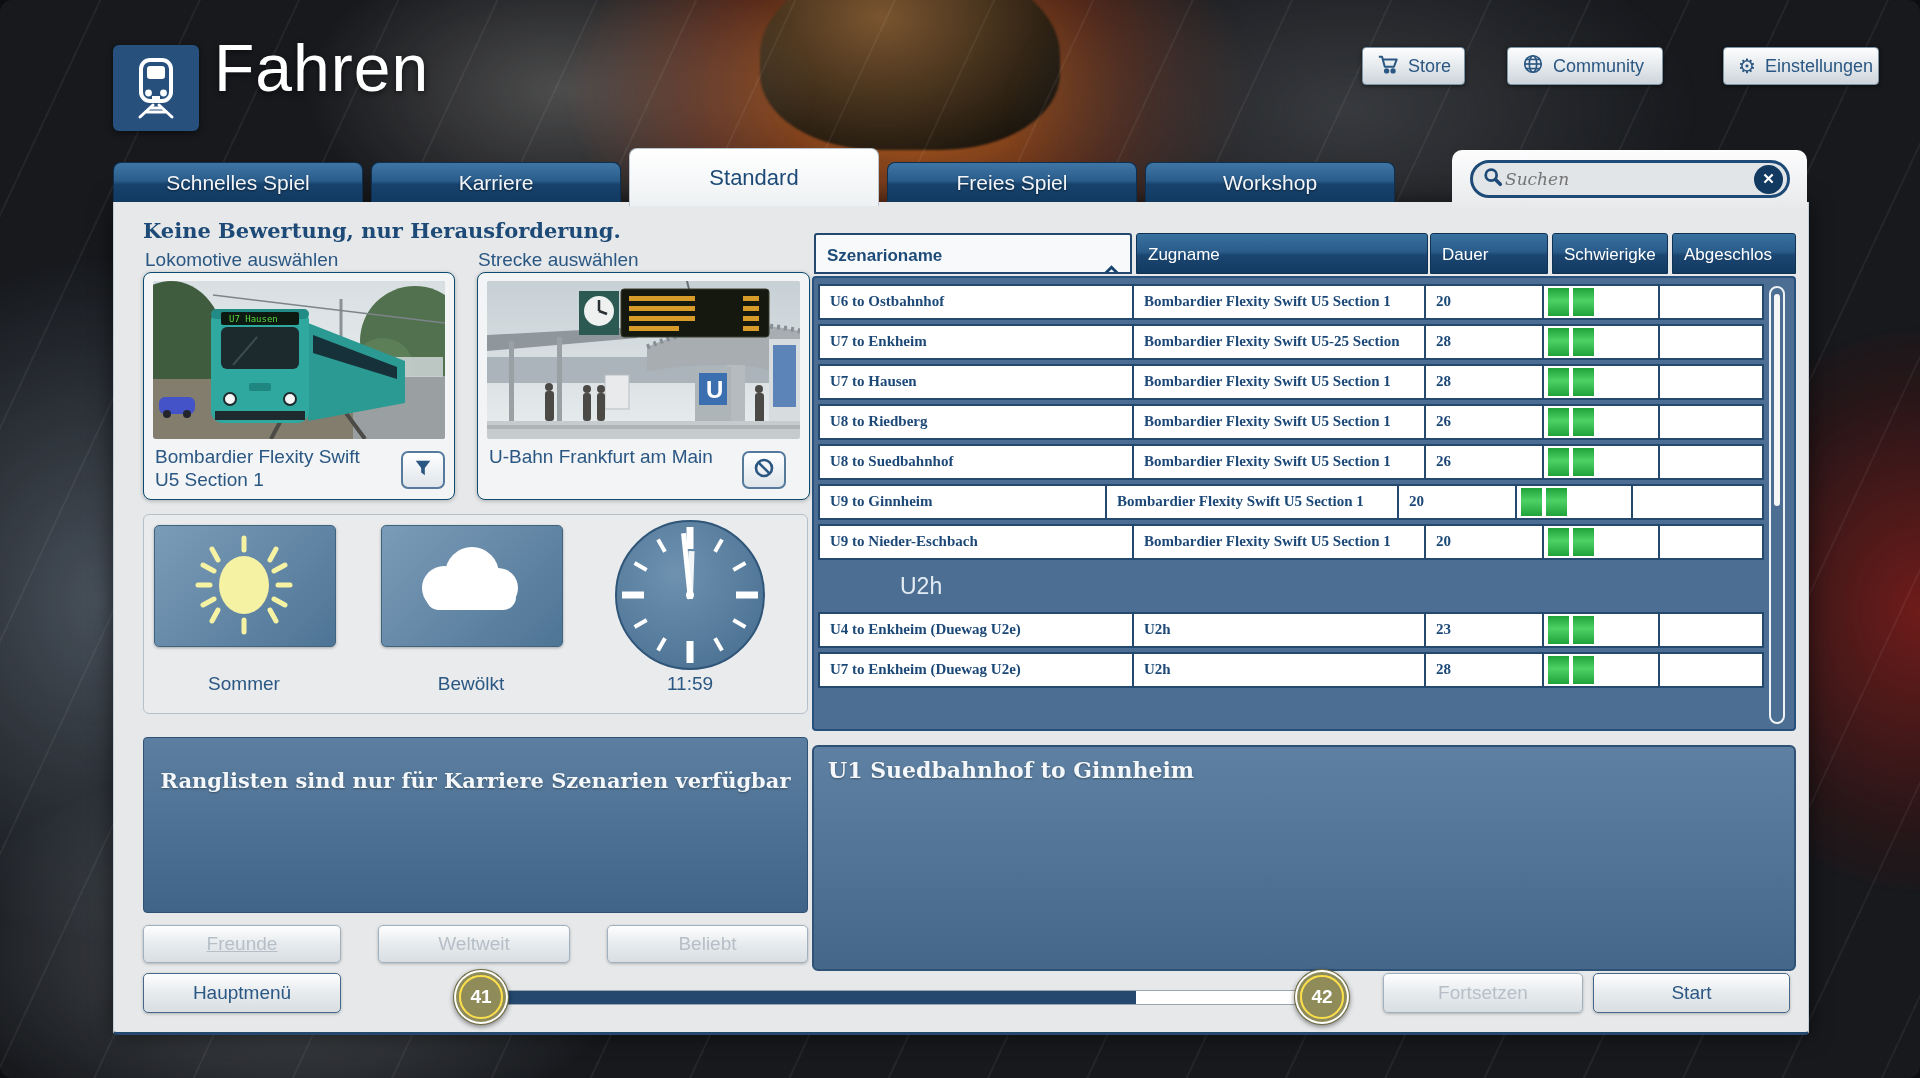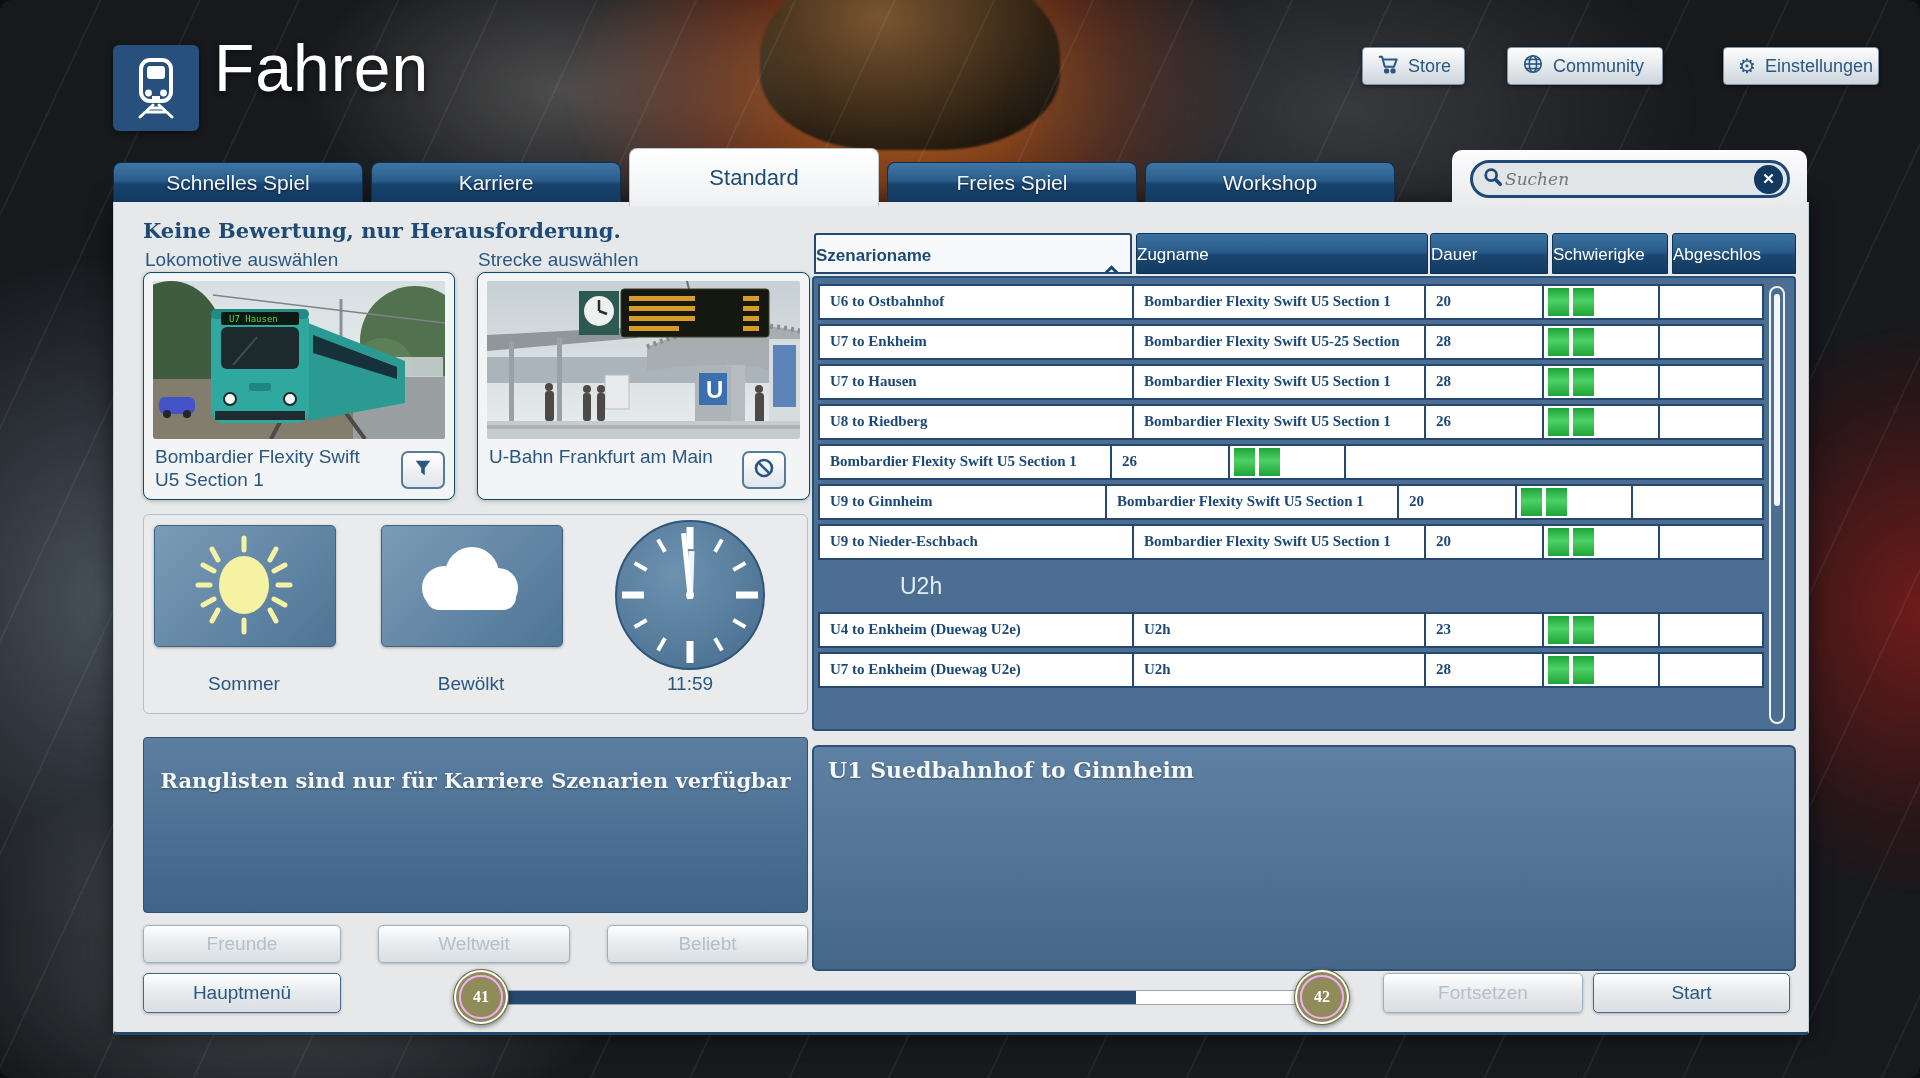--- a/index.html
+++ b/index.html
@@ -88,21 +88,21 @@
   .lb-buttons{position:absolute;left:143px;top:925px;width:665px;z-index:3;display:flex;
        justify-content:space-between;}
   .btn{height:38px;border:1px solid #9fb0bf;border-radius:5px;box-sizing:border-box;
        background:linear-gradient(180deg,#fefefe,#e7ebee 50%,#d9dee2);display:flex;align-items:center;
        justify-content:center;font-size:19px;color:#2b5783;cursor:pointer;box-shadow:0 1px 3px rgba(0,0,0,.25);}
   .btn.disabled{color:#b6bfc7;cursor:default;}
   
   .thead{position:absolute;left:812px;top:233px;width:984px;height:41px;z-index:3;}
   .th{position:absolute;top:0;height:41px;border-radius:3px 3px 0 0;box-sizing:border-box;
        background:linear-gradient(180deg,#39719f,#2a5c8a 45%,#1b4671 55%,#123a61);
-       color:#fff;font-size:17px;line-height:41px;cursor:pointer;
+       color:#fff;font-size:17px;line-height:41px;padding-left:11px;cursor:pointer;
        white-space:nowrap;overflow:hidden;border:1px solid #0e3355;}
   .th.active{background:#f7f9fa;color:#1d4a77;border:2px solid #24486e;font-weight:bold;}
   .th .caret{position:absolute;right:10px;top:15px;}
   .tbody{position:absolute;left:812px;top:276px;width:984px;height:455px;z-index:3;
        background:#4b6e92;border:2px solid #27507c;border-radius:4px;box-sizing:border-box;}
   .trow{position:absolute;left:4px;width:946px;height:36px;background:#fff;border:2px solid #24486e;
        box-sizing:border-box;display:flex;cursor:pointer;}
   .cell{height:100%;border-right:2px solid #24486e;box-sizing:border-box;font-family:Liberation Serif, serif;
        font-weight:bold;font-size:15px;color:#1c4878;line-height:31px;padding-left:10px;
        white-space:nowrap;overflow:hidden;}
@@ -122,23 +122,23 @@
   .detail-title{margin:10px 0 0 14px;font-family:"DejaVu Serif",serif;font-weight:bold;font-size:22px;
        color:#f5f8fa;text-shadow:0 1px 2px rgba(0,0,0,.35);}
   
   .footer-btn{position:absolute;top:973px;z-index:3;}
   .slider-track{position:absolute;left:481px;top:990px;width:841px;height:15px;z-index:3;
        background:#fff;border:1px solid #9aa6b0;border-radius:2px;box-sizing:border-box;cursor:pointer;}
   .slider-fill{position:absolute;left:0;top:0;height:100%;background:#24486e;}
   .badge{position:absolute;top:969px;width:56px;height:56px;z-index:4;border-radius:50%;
        background:#8f8c5a;border:3px solid #6e6b42;box-sizing:border-box;display:flex;
        align-items:center;justify-content:center;box-shadow:0 2px 5px rgba(0,0,0,.45);}
-  .badge .inner{width:40px;height:40px;border-radius:50%;border:2px solid #f0abfc;
+  .badge .inner{width:40px;height:40px;border-radius:50%;border:2px solid #fde047;
        box-shadow:0 0 0 3px #8f8c5a,0 0 0 5px #fff;display:flex;align-items:center;justify-content:center;
-       font-family:Liberation Serif, serif;font-weight:bold;font-size:16px;color:#fff;}
+       font-family:Liberation Sans, sans-serif;font-weight:bold;font-size:19px;color:#fff;}
 </style>
 </head>
 <body>
 
 <div class="stage">
 
   <div class="bg">
     <div class="blob fire"></div>
     <div class="blob dome"></div>
     <div class="blob smoke1"></div>
@@ -393,21 +393,21 @@
     </div>
     <div class="wlabel" style="left:10px;width:180px;">Sommer</div>
     <div class="wlabel" style="left:237px;width:180px;">Bewölkt</div>
     <div class="wlabel" style="left:470px;width:152px;">11:59</div>
   </div>
 
   <div class="lb-panel">
     <div class="lb-msg">Ranglisten sind nur für Karriere Szenarien verfügbar</div>
   </div>
   <div class="lb-buttons" id="lb-buttons">
-      <div class="btn disabled" style="width: 198px;">Freunde</div>
+      <div class="btn disabled" style="width: 198px; text-decoration: underline;">Freunde</div>
       <div class="btn disabled" style="width: 192px;">Weltweit</div>
       <div class="btn disabled" style="width: 201px;">Beliebt</div>
     </div>
 
   <div class="thead" id="headers">
       <div class="th active" style="left: 2px; width: 318px;">Szenarioname<span class="caret"><svg width="17" height="11" viewBox="0 0 18 11" fill="none" stroke="#16436d" stroke-width="3">
             <polyline points="2,9 9,2 16,9"></polyline>
           </svg></span></div>
       <div class="th" style="left: 324px; width: 292px;">Zugname</div>
       <div class="th" style="left: 618px; width: 118px;">Dauer</div>
@@ -453,20 +453,21 @@
         <div class="cell" style="width: 314px;">U8 to Riedberg</div>
         <div class="cell" style="width: 292px;">Bombardier Flexity Swift U5 Section 1</div>
         <div class="cell" style="width: 118px;">26</div>
         <div class="cell diffcell" style="width: 116px;">
           <span class="seg"></span>
           <span class="seg"></span>
         </div>
         <div class="cell"></div>
       </div>
       <div class="trow" style="top: 166px;">
+        <div class="cell" style="width: 314px;">U8 to Suedbahnhof</div>
         <div class="cell" style="width: 292px;">Bombardier Flexity Swift U5 Section 1</div>
         <div class="cell" style="width: 118px;">26</div>
         <div class="cell diffcell" style="width: 116px;">
           <span class="seg"></span>
           <span class="seg"></span>
         </div>
         <div class="cell"></div>
       </div>
       <div class="trow" style="top: 206px;">
         <div class="cell" style="width: 287px;">U9 to Ginnheim</div>

